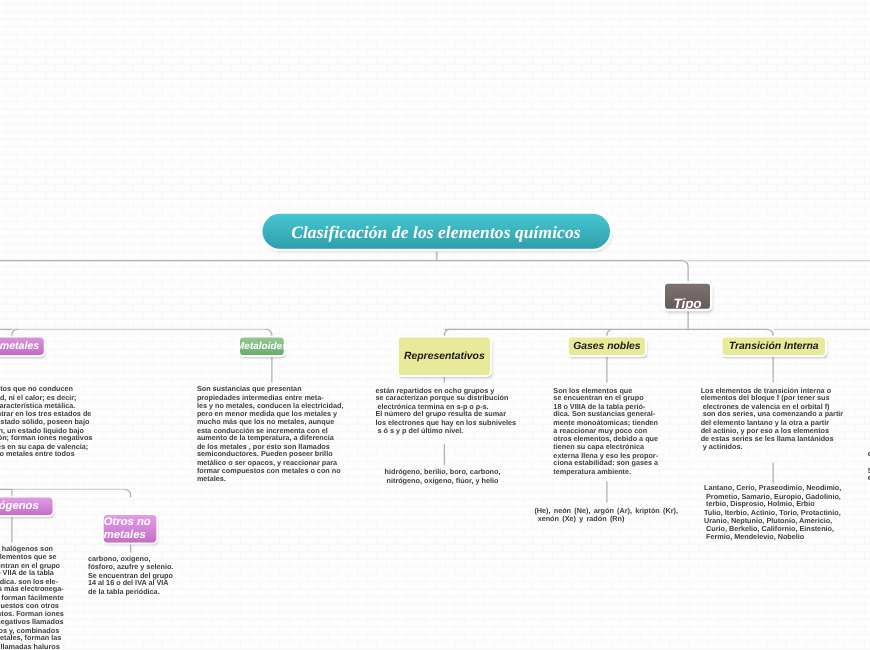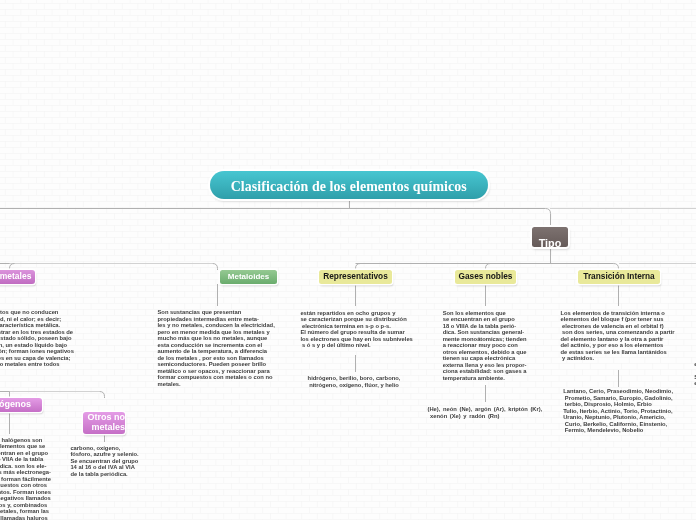--- a/index.html
+++ b/index.html
@@ -2,22 +2,22 @@
 <html><head>
 <meta charset="utf-8">
 <style>
   html,body{margin:0;padding:0;}
   body{width:696px;height:520px;overflow:hidden;position:relative;background:#fbfbfb;
        font-family:"Liberation Sans",sans-serif;}
   #bg{position:absolute;left:0;top:0;}
   #canvas{position:absolute;left:0;top:0;width:696px;height:520px;overflow:hidden;transform:translateZ(0);isolation:isolate;}
   svg#lines{position:absolute;left:0;top:0;pointer-events:none;}
   .node{position:absolute;box-sizing:border-box;display:flex;align-items:center;
-        justify-content:center;text-align:right;font-weight:bold;line-height:1.1;
-        white-space:pre-line;opacity:.999;}
+        justify-content:center;text-align:left;font-weight:bold;line-height:1.1;
+        white-space:pre-line;opacity:.999;font-style:italic;}
   .central{border-radius:14px;padding-top:3px;background:linear-gradient(to bottom,#47c6d1,#2f9faa);
          color:#fff;font-family:"Liberation Serif",serif;font-size:13.9px;letter-spacing:.1px;
          box-shadow:0 0 0 2px #fff, 1px 2px 3px rgba(0,0,0,.22);}
   .branch{border-radius:2.5px;padding-top:13px;background:linear-gradient(to bottom,#7d7270,#665b59);color:#fff;
         font-size:10.8px;box-shadow:0 0 0 2px #fff, 1px 2px 3px rgba(0,0,0,.25);}
   .yellow{border-radius:2.5px;background:#e9e99a;color:#171717;font-size:8.3px;
           box-shadow:0 0 0 1.5px #fff, 1px 2px 2px rgba(0,0,0,.22);}
   .green{border-radius:2.5px;background:linear-gradient(to bottom,#95c992,#6aac6d);color:#fff;font-size:8px;
          box-shadow:0 0 0 1.5px #fff, 1px 2px 2px rgba(0,0,0,.22);}
   .purple{border-radius:3px;background:linear-gradient(to bottom,#db93dc,#c06cc1);color:#fff;font-size:8.5px;
@@ -71,22 +71,22 @@
   <path d="M9.5 391.5 L9.5 398"></path>
   <path d="M99.5 391.5 Q104.5 391.5 104.5 396.5 L104.5 398"></path>
   <path d="M9.5 412 L9.5 434"></path>
   <path d="M104.5 420 L104.5 442"></path>
  </g>
 </svg>
 
 <div class="node central" style="left:209.5px;top:171px;width:278.5px;height:27.5px;">Clasificación de los elementos químicos</div>
 <div class="node branch" style="left:532px;top:227px;width:36px;height:20px;">Tipo</div>
 <div class="node purple" style="left:-17.5px;top:270px;width:52.5px;height:14px;">No metales</div>
-<div class="node green" style="left:192px;top:270px;width:57px;height:14px;margin-left:28px;">Metaloides</div>
-<div class="node yellow" style="left:319px;top:270px;width:73px;height:14px;">Representativos</div>
+<div class="node green" style="left:192px;top:270px;width:35px;height:14px;">Metaloides</div>
+<div class="node yellow" style="left:319px;top:270px;width:73px;height:30px;">Representativos</div>
 <div class="node yellow" style="left:455px;top:270px;width:61px;height:14px;">Gases nobles</div>
 <div class="node yellow" style="left:578px;top:270px;width:82px;height:14px;">Transición Interna</div>
 <div class="node pink" style="left:-26px;top:398px;width:68px;height:14px;">Halógenos</div>
 <div class="node pink" style="left:83px;top:398px;width:42px;height:22px;margin-top:14px;">Otros no metales</div>
 
 <div class="note" style="left:-53.5px;top:309px;width:133px;text-align:center;">Son elementos que no conducen
 la electricidad, ni el calor; es decir;
 no poseen característica metálica.
 Se pueden encontrar en los tres estados de
 agregación, en estado sólido, poseen bajo

